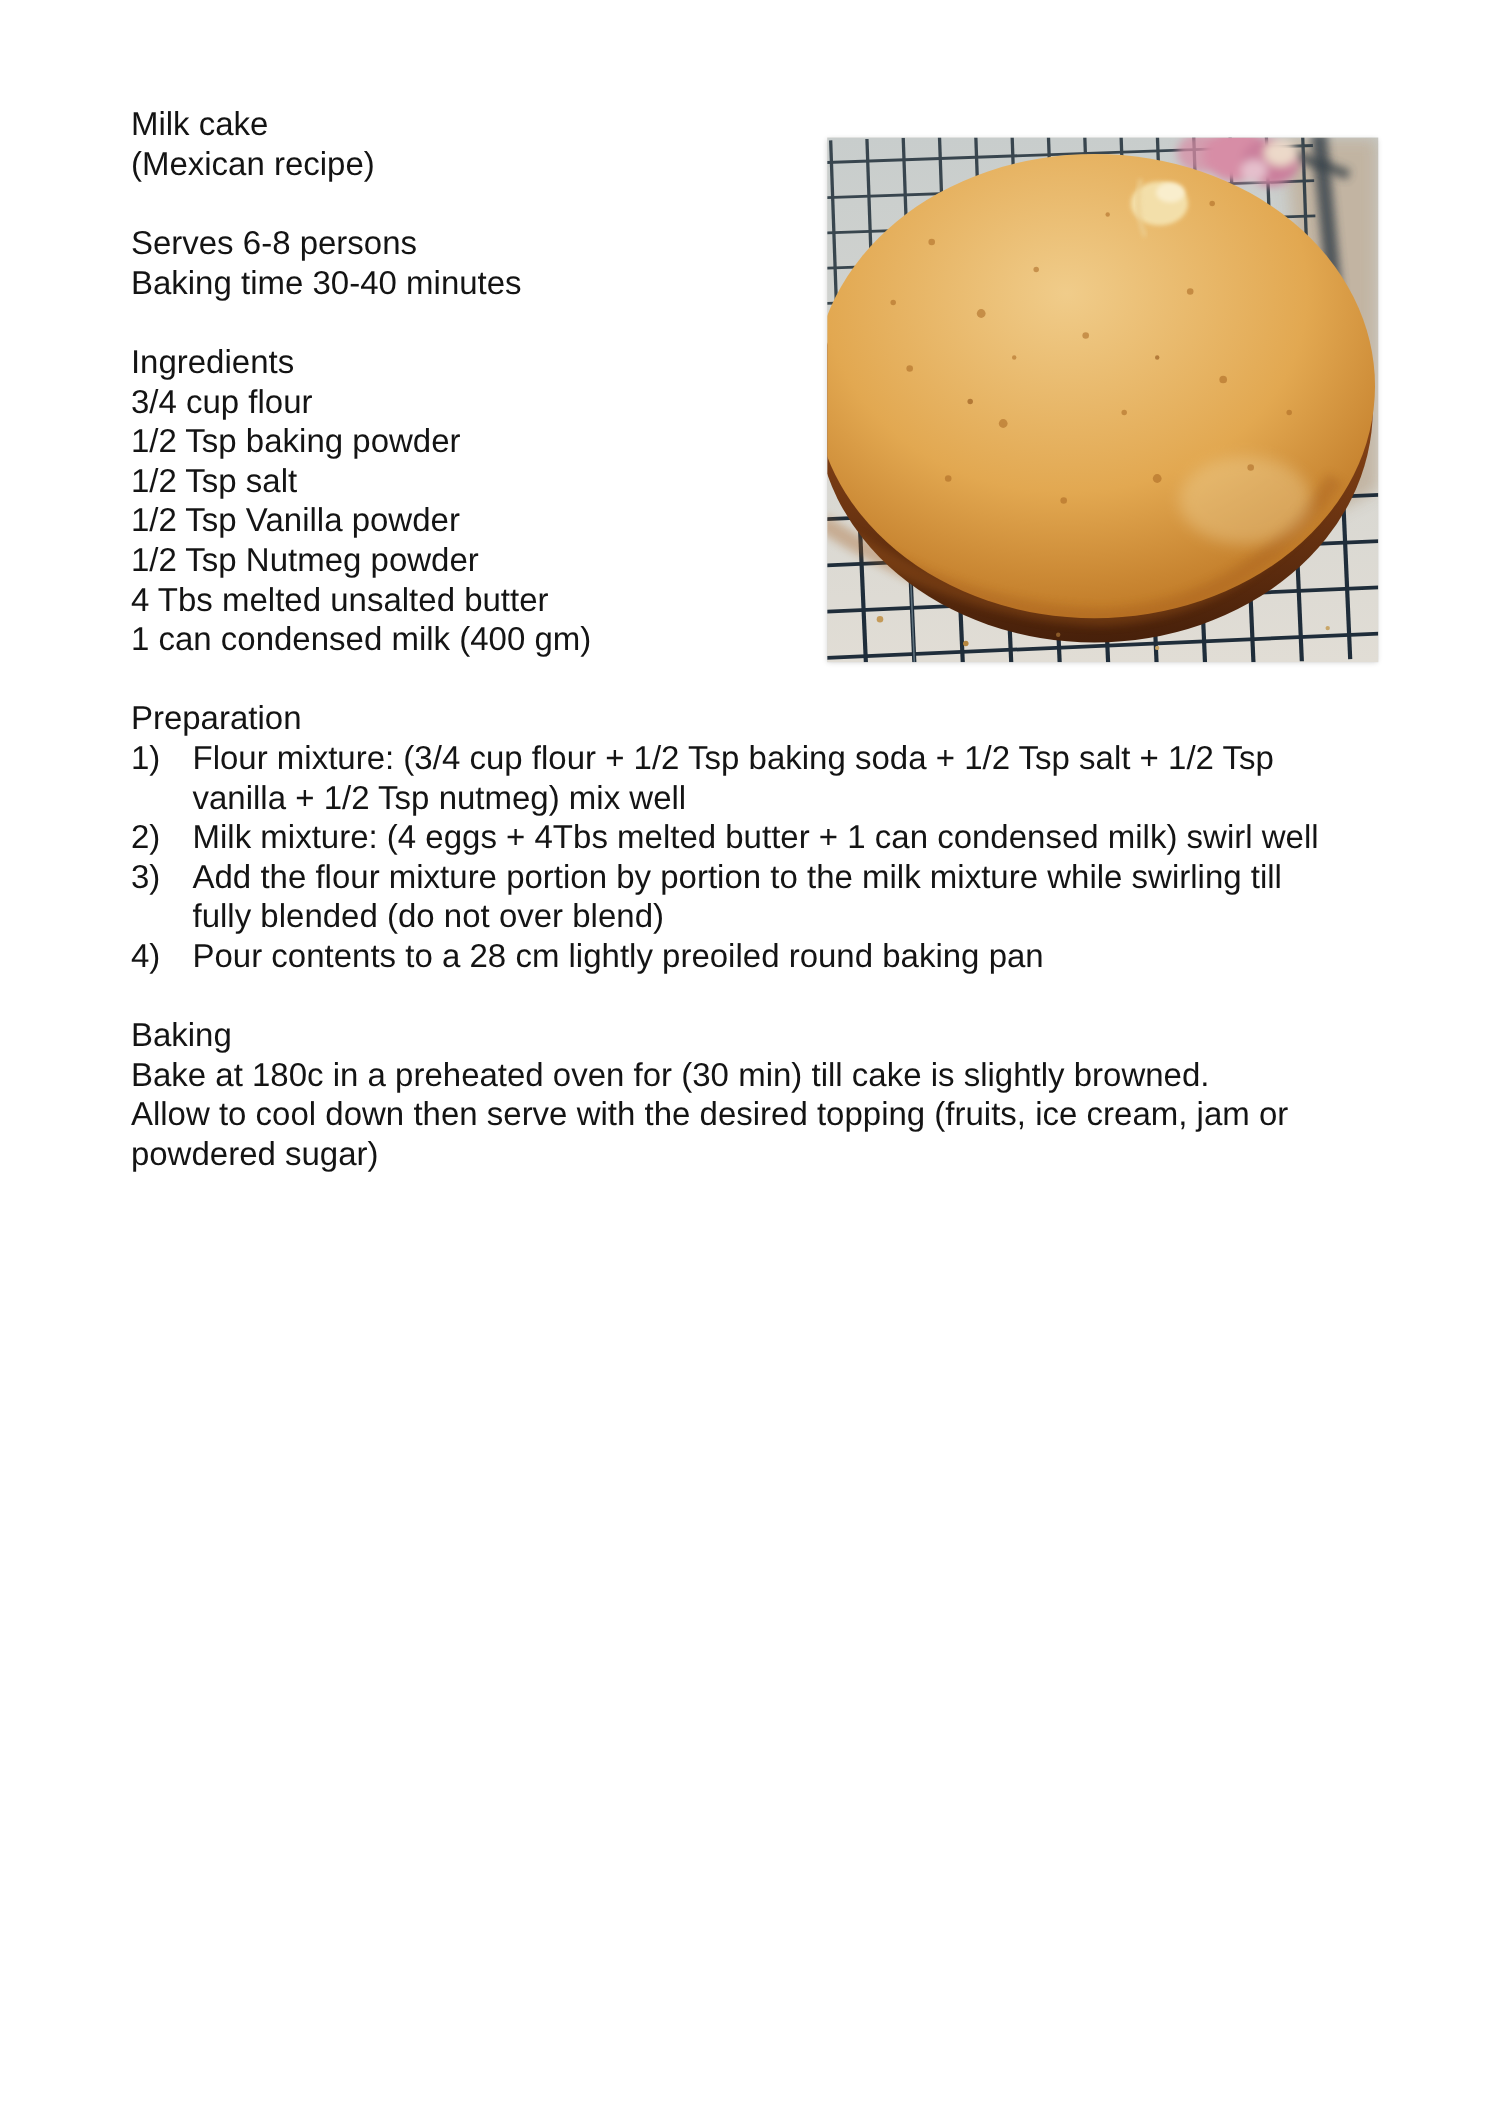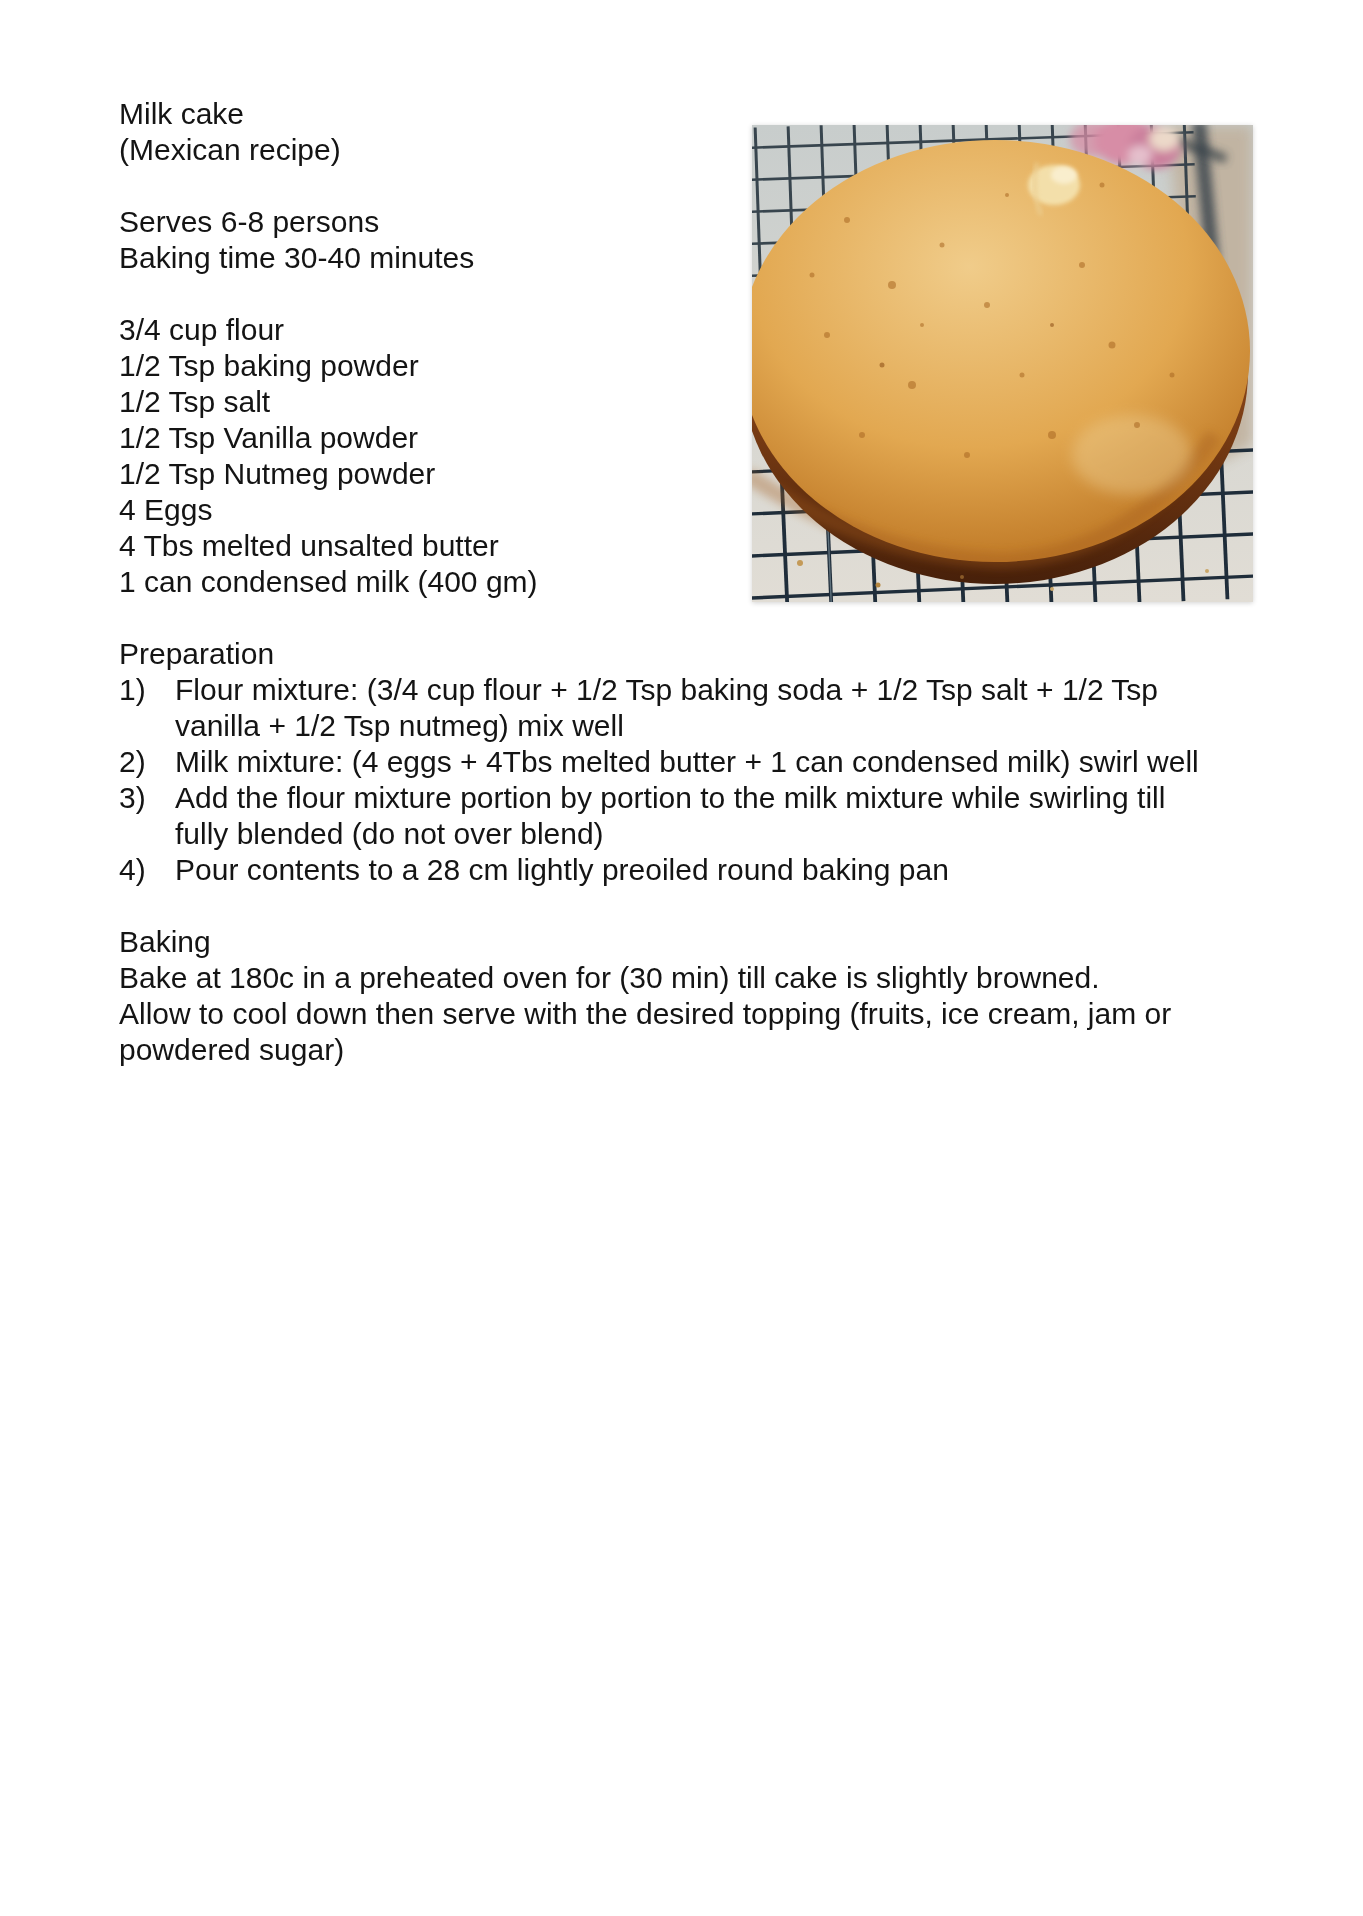--- a/index.html
+++ b/index.html
@@ -35,26 +35,26 @@
 
     <h1>Milk cake</h1>
     <p>(Mexican recipe)</p>
 
     <div class="sect">
       <p><b>Serves</b> <span>6-8 persons</span></p>
       <p><b>Baking time</b> <span>30-40 minutes</span></p>
     </div>
 
     <div class="sect">
+      <h2>Ingredients</h2>
       <p>3/4 cup flour</p>
       <p>1/2 Tsp baking powder</p>
       <p>1/2 Tsp salt</p>
       <p>1/2 Tsp Vanilla powder</p>
       <p>1/2 Tsp Nutmeg powder</p>
-      <p>4 Eggs</p>
       <p>4 Tbs melted unsalted butter</p>
       <p>1 can condensed milk (400 gm)</p>
     </div>
 
     <div class="sect">
       <h2>Preparation</h2>
       <div class="step">
         <span class="step-num">1)</span>
         <span class="step-text pre">Flour mixture: (3/4 cup flour + 1/2 Tsp baking soda + 1/2 Tsp salt + 1/2 Tsp
 vanilla + 1/2 Tsp nutmeg) mix well</span>

